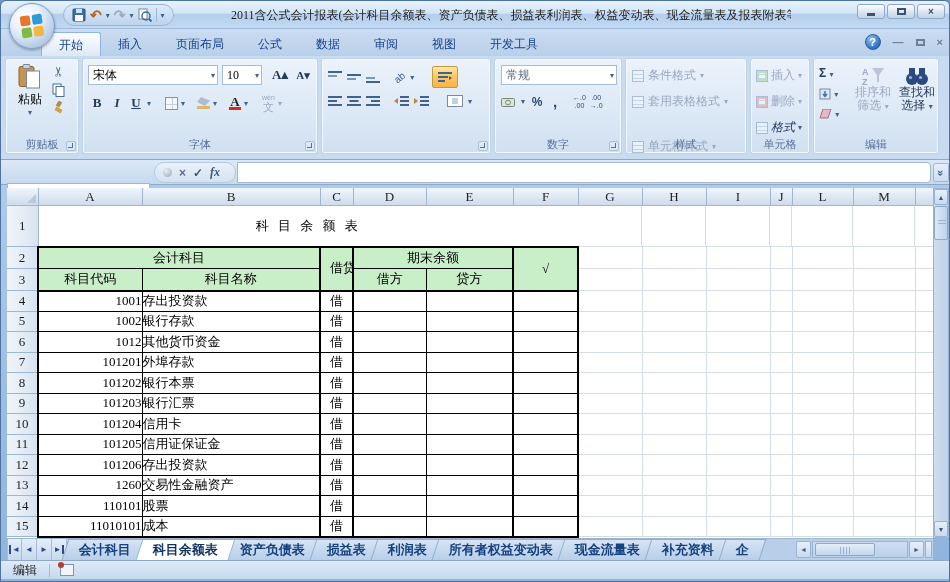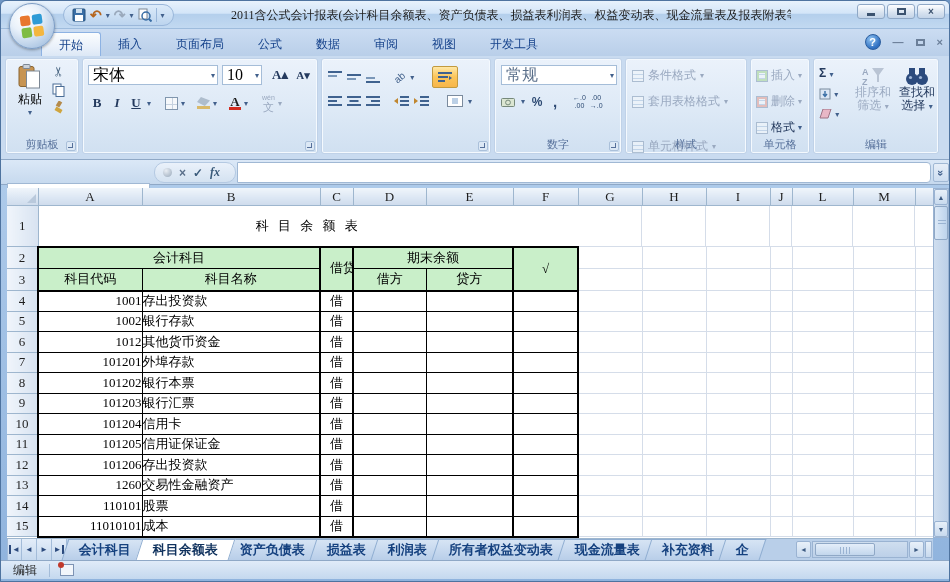--- a/index.html
+++ b/index.html
@@ -67,21 +67,21 @@
   .grp-label { position:absolute; bottom:1px; left:0; right:0; text-align:center;
     font-size:11px; color:#56709a; }
   .lnch { position:absolute; right:2px; bottom:2px; width:10px; height:10px;
     border:1px solid #aac0da; border-radius:2px; background:#dce8f5; }
   .lnch::after { content:""; position:absolute; right:2px; bottom:2px; width:4px; height:4px;
     border-right:1px solid #56709a; border-bottom:1px solid #56709a; }
   .rb { display:inline-flex; align-items:center; justify-content:center; gap:2px;
     border-radius:2px; color:#243a5e; }
   .combo { background:#fff; border:1px solid #a5bdd8; height:20px; display:inline-flex;
     align-items:center; padding:0 2px 0 4px; }
-  .combo .val { flex:1; font-family:"Liberation Serif",serif; font-size:16px; }
+  .combo .val { flex:1; font-family:"Liberation Serif",serif; font-size:12px; }
   .cdd { font-size:8px; color:#41608c; }
   .grayed { color:#9aa9c0 !important; }
   .orangebtn { background:linear-gradient(180deg,#ffe8a6,#fbc55a 50%,#f7b64a);
     border:1px solid #c29a3f !important; border-radius:2px; }
   .fonticon { font-weight:bold; font-family:"Liberation Serif",serif; font-size:13px; }
   .redbar { display:block; width:12px; height:3px; background:#d22b1f; margin-top:-1px; }
   .boxicon { width:13px; height:13px; border:1px solid #8096ae;
     background:
       linear-gradient(#c6d2e0,#c6d2e0) 6px 0/1px 13px no-repeat,
       linear-gradient(#c6d2e0,#c6d2e0) 0 6px/13px 1px no-repeat, #f5f8fb; }
@@ -347,20 +347,21 @@
             <span class="redbar"></span>
           </span>
         <span class="cdd">▾</span>
         <span style="width:8px;"></span>
         <span class="stack grayed">
           <span class="micro grayed">wén</span>
           <span style="font-size:11px;">文</span>
         </span>
         <span class="cdd grayed">▾</span>
       </div>
+      <div class="grp-label">字体</div>
       <div class="lnch"></div>
     </div>
 
     <div class="grp" style="left:320px;width:170px;">
       <div class="ab" style="left:6px;top:7px;display:flex;align-items:center;gap:5px;">
         <svg class="lines-ic" width="14" height="12">
             <rect y="0" width="14" height="2" fill="#3f628f"></rect>
             <rect y="4" width="9" height="2" fill="#7a97b8"></rect>
           </svg>
         <svg class="lines-ic" width="14" height="12">
@@ -475,21 +476,21 @@
         <span class="grayed">插入</span>
         <span class="cdd grayed">▾</span>
       </div>
       <div class="ab" style="left:5px;top:34px;display:flex;align-items:center;gap:3px;">
         <span class="mini-ic red"></span>
         <span class="grayed">删除</span>
         <span class="cdd grayed">▾</span>
       </div>
       <div class="ab" style="left:5px;top:60px;display:flex;align-items:center;gap:3px;">
         <span class="mini-ic"></span>
-        <span style="color:#243a5e;">格式</span>
+        <span style="color:#243a5e;font-style:italic;">格式</span>
         <span class="cdd">▾</span>
       </div>
       <div class="grp-label">单元格</div>
     </div>
 
     <div class="grp" style="left:812px;width:126px;">
       <div class="ab" style="left:5px;top:7px;display:flex;flex-direction:column;gap:6px;">
         <span><b style="color:#243a5e;">Σ</b> <span class="cdd">▾</span></span>
         <span><svg width="12" height="12" style="display:inline-block;vertical-align:middle;">
               <rect x="1" y="1" width="10" height="10" fill="#dbe6f4" stroke="#7b8b9e"></rect>

